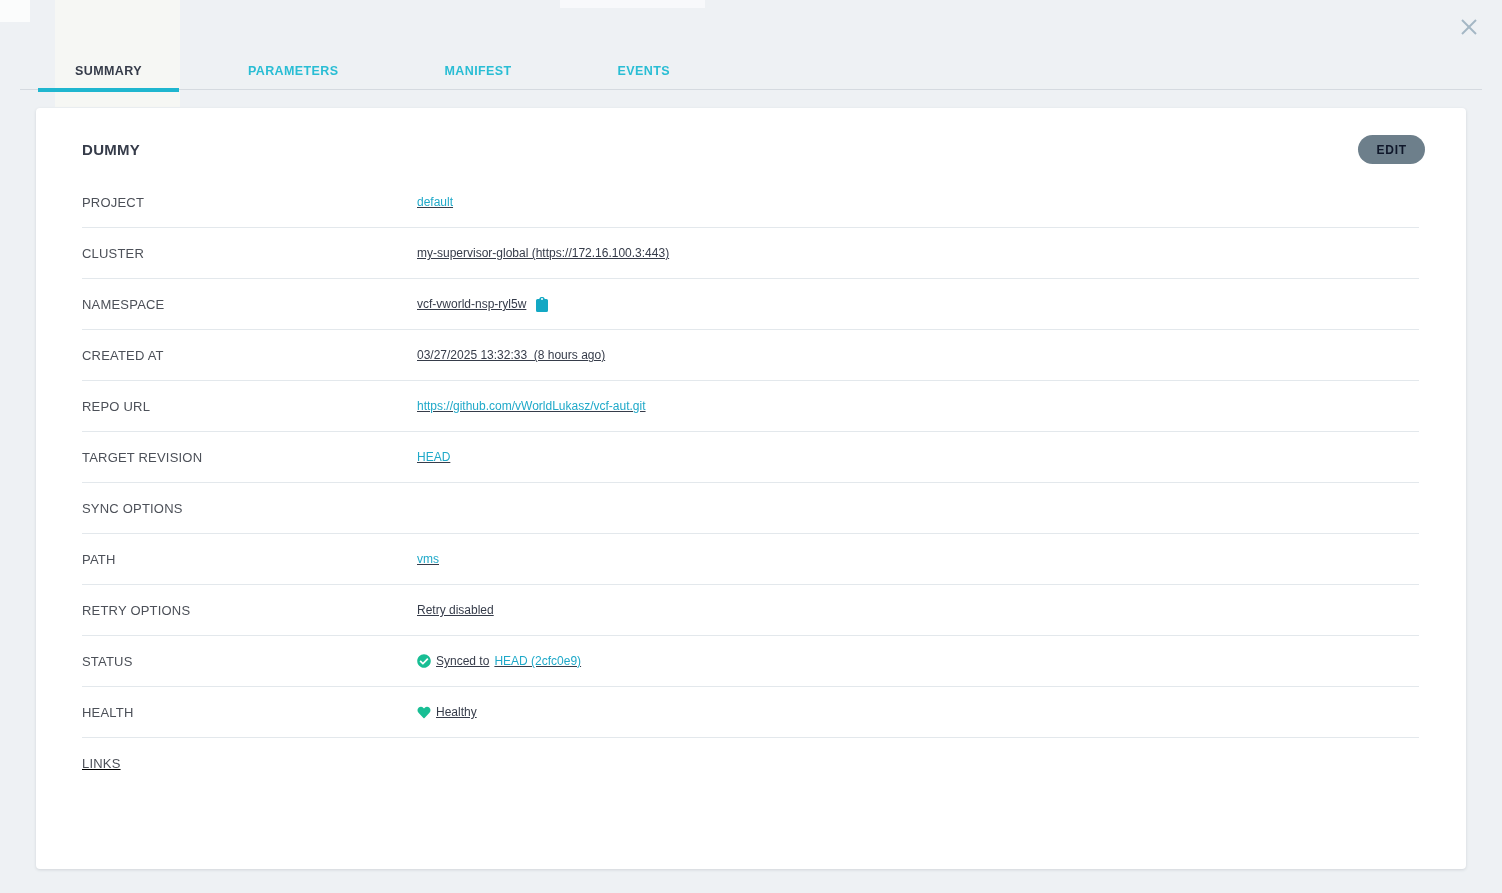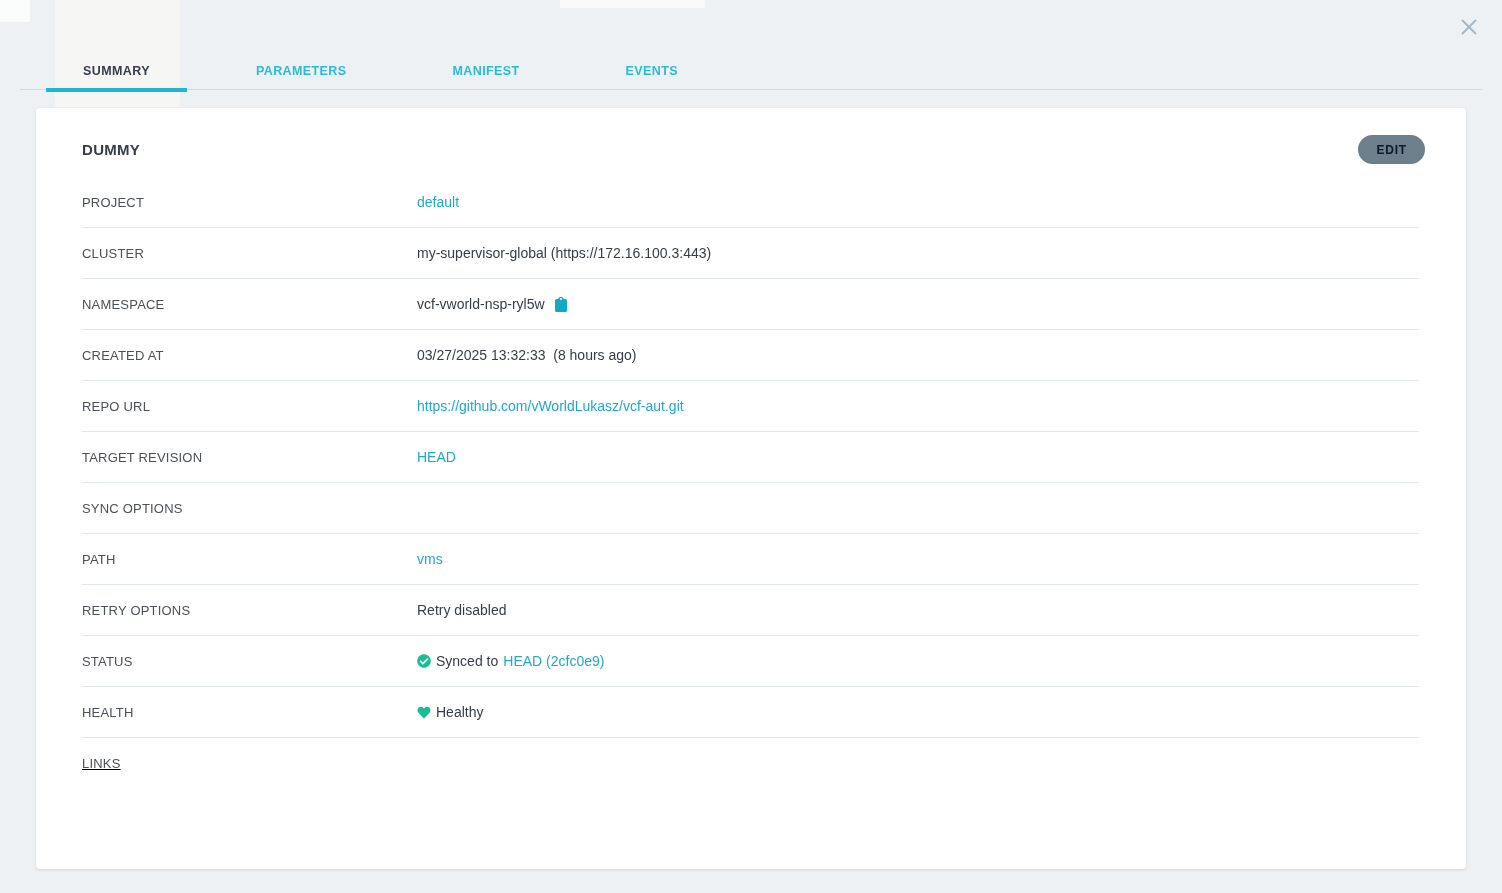--- a/index.html
+++ b/index.html
@@ -21,21 +21,21 @@
   
   .close-btn {
     position: absolute; top: 16px; right: 22px;
     width: 22px; height: 22px; cursor: pointer; z-index: 3;
     display: flex; align-items: center; justify-content: center;
   }
   .close-btn svg { stroke: #a4b7c4; stroke-width: 2; }
 
   
   .tab-bar {
-    position: absolute; top: 50px; left: 8px; right: 0; height: 42px;
+    position: absolute; top: 50px; left: 0; right: 0; height: 42px;
     display: flex; padding-left: 22px; z-index: 1;
   }
   .tab {
     position: relative; height: 100%;
     padding: 0 53px;
     display: flex; align-items: center;
     font-size: 12.5px; font-weight: bold; letter-spacing: 0.4px;
     color: #29bdd4; cursor: pointer; white-space: nowrap;
   }
   .tab.active { color: #363c4a; }
@@ -78,21 +78,21 @@
     height: 51px; display: flex; align-items: center;
     border-bottom: 1px solid #e3e8ec;
   }
   .row:last-child { border-bottom: none; text-decoration: underline; }
   .row-label {
     width: 335px; flex: 0 0 335px;
     font-size: 13px; color: #4c5058; letter-spacing: 0.2px;
   }
   .row-value {
     display: flex; align-items: center; gap: 8px;
-    font-size: 14px; color: #363c4a;
+    font-size: 12px; color: #363c4a; text-decoration: underline;
   }
   .row-value .pre { white-space: pre; }
   a.link { color: #1fa9c9; text-decoration: none; cursor: pointer; }
   .status-group { display: flex; align-items: center; gap: 5px; }
   .icon-svg { display: inline-block; flex: 0 0 auto; }
   .copy-icon { cursor: pointer; margin-left: 2px; }
 </style>
 </head>
 <body>
 

